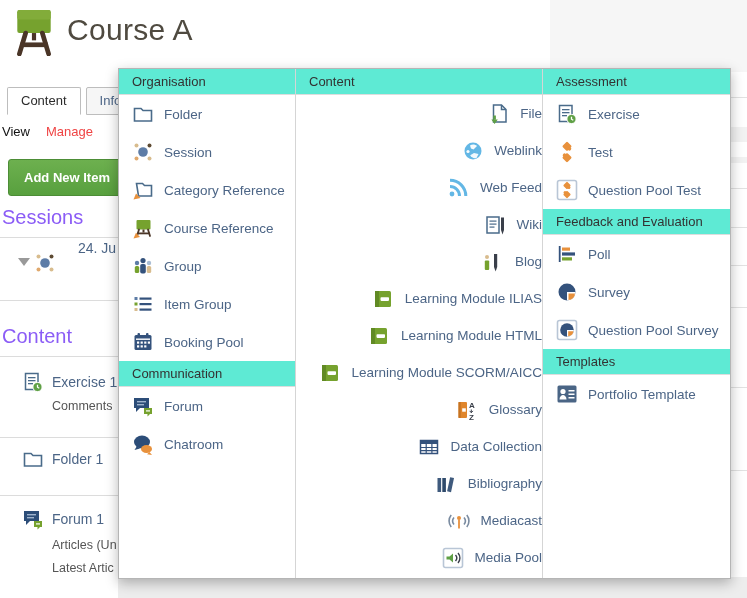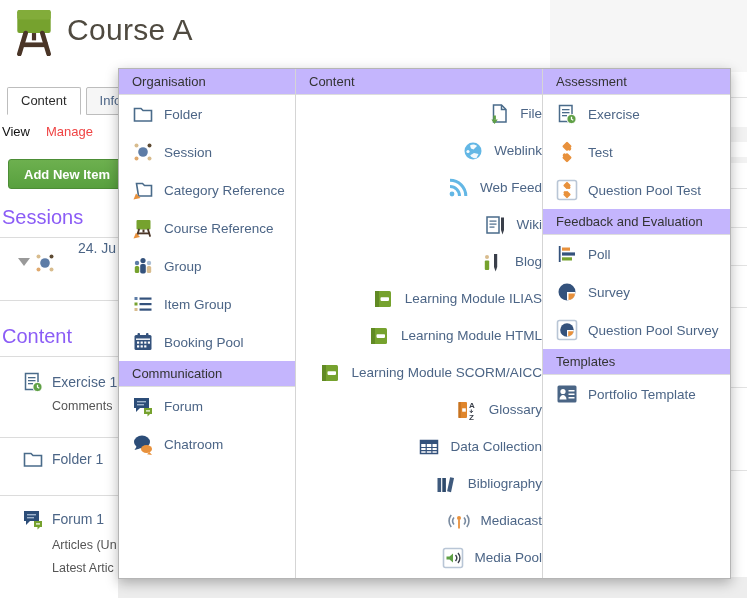--- a/index.html
+++ b/index.html
@@ -19,21 +19,21 @@
        background:#f6f6f6;border:1px solid #bdbdbd;border-radius:2px 2px 0 0;margin-right:5px;}
   .tab.active{background:#fff;color:#2b2b2b;border-bottom-color:#fff;}
   .tab.stub{width:6px;padding:0;}
 
   
   .subtabs{position:absolute;left:2px;top:124px;font-size:13px;display:flex;gap:16px;}
   .subtab-view{color:#111;cursor:pointer;}
   .subtab-manage{color:#ef4444;cursor:pointer;}
 
   
-  .add-btn{position:absolute;left:8px;top:159px;height:30px;padding:0 15px;
+  .add-btn{position:absolute;left:8px;top:159px;height:37px;padding:0 15px;
     background:linear-gradient(#6db04f,#58a03e);border:1px solid #4c8d36;border-radius:3px;
     color:#fff;font-weight:bold;font-size:13px;font-family:"Liberation Sans",sans-serif;cursor:pointer;}
 
   
   .sec-heading{position:absolute;font-size:20px;color:#8b5cf6;}
   .hline{position:absolute;left:0;height:1px;background:#dcdcdc;width:118px;}
   .caret-down{position:absolute;left:18px;top:258px;width:0;height:0;
       border-left:6px solid transparent;border-right:6px solid transparent;border-top:8px solid #999;cursor:pointer;}
   .row-icon{position:absolute;width:22px;height:22px;}
   .row-label{position:absolute;font-size:14px;color:#4c6586;cursor:pointer;white-space:nowrap;}
@@ -44,21 +44,21 @@
   .rband{position:absolute;left:731px;width:16px;background:#f2f2f2;}
   .bottom-strip{position:absolute;left:118px;top:577px;width:629px;height:21px;background:#ededed;}
 
   
   .menu{position:absolute;left:118px;top:68px;width:611px;height:509px;background:#fff;
         border:1px solid #b5b5b5;box-shadow:0 4px 12px rgba(0,0,0,.28);display:flex;z-index:10;}
   .mcol{height:100%;}
   .mcol1{width:176px;}
   .mcol2{width:246px;border-left:1px solid #d5d5d5;}
   .mcol3{flex:1;border-left:1px solid #d5d5d5;}
-  .mh{height:25px;line-height:25px;background:#c4b5fd;border-bottom:1px solid #ddd;
+  .mh{height:25px;line-height:25px;background:#5eead4;border-bottom:1px solid #ddd;
       padding-left:13px;font-size:13px;color:#333;}
   .mi{height:38px;display:flex;align-items:center;padding-left:12px;cursor:pointer;}
   .mcol2 .mi{height:37px;justify-content:flex-end;}
   .mi .ic{width:23px;height:23px;flex:0 0 23px;display:inline-flex;align-items:center;justify-content:center;}
   .mi .lbl{margin-left:10px;font-size:13.5px;color:#4c6586;white-space:nowrap;}
   svg{display:block;}
 </style>
 </head>
 <body>
 

